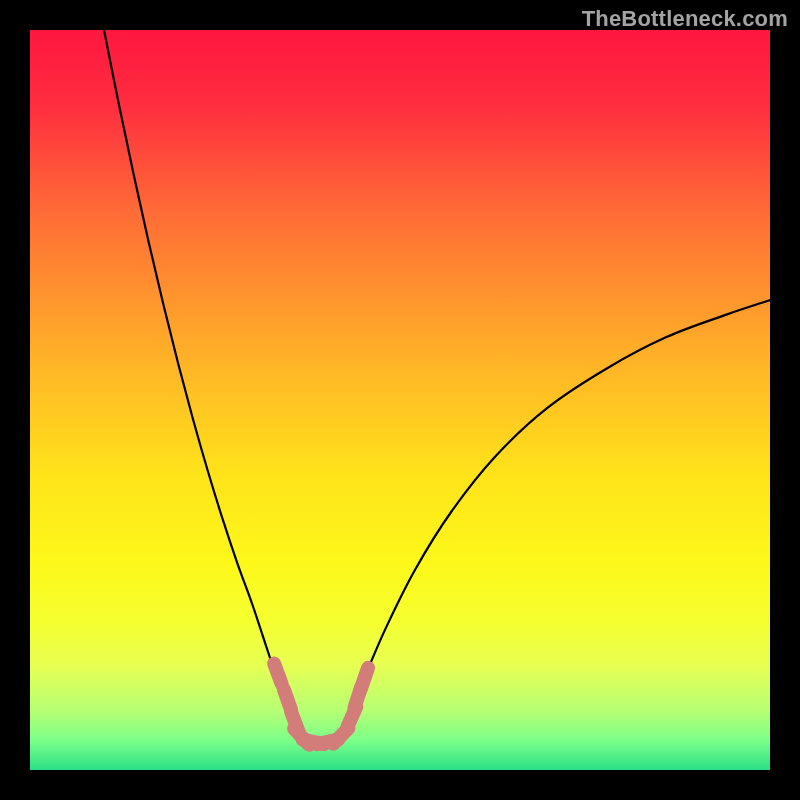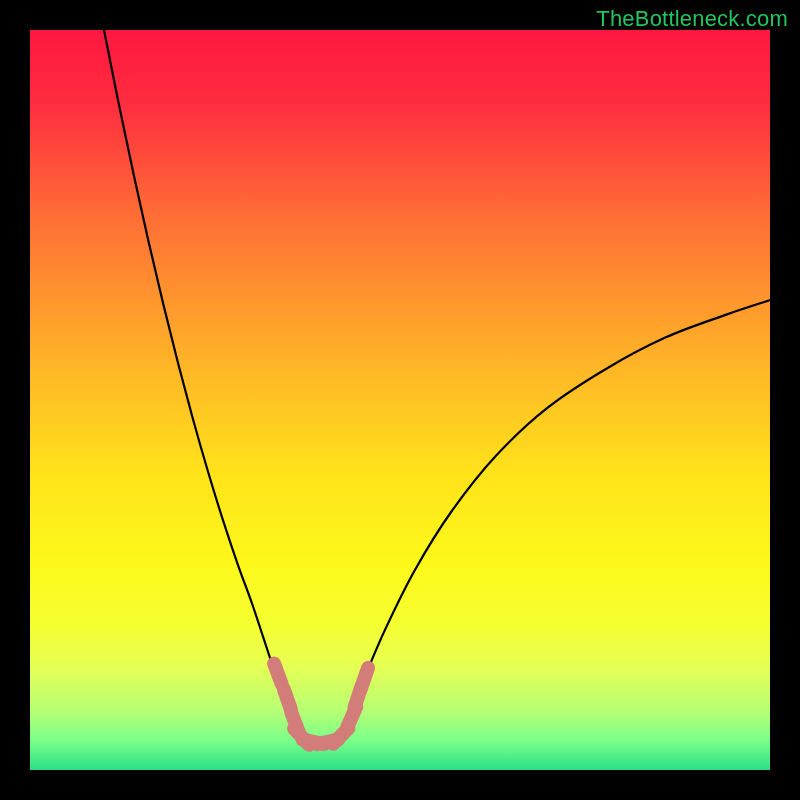--- a/index.html
+++ b/index.html
@@ -21,23 +21,23 @@
     left: 30px;
     top: 30px;
     width: 740px;
     height: 740px;
     overflow: hidden;
   }
   .watermark {
     position: absolute;
     top: 6px;
     right: 12px;
-    color: #22c55e;
+    color: #a3a3a3;
     font-size: 22px;
-    font-weight: 400;
+    font-weight: 700;
     letter-spacing: 0.2px;
     user-select: none;
   }
   svg { display: block; }
 </style>
 </head>
 <body>
 
 <div class="frame">
   <div class="watermark">TheBottleneck.com</div>

